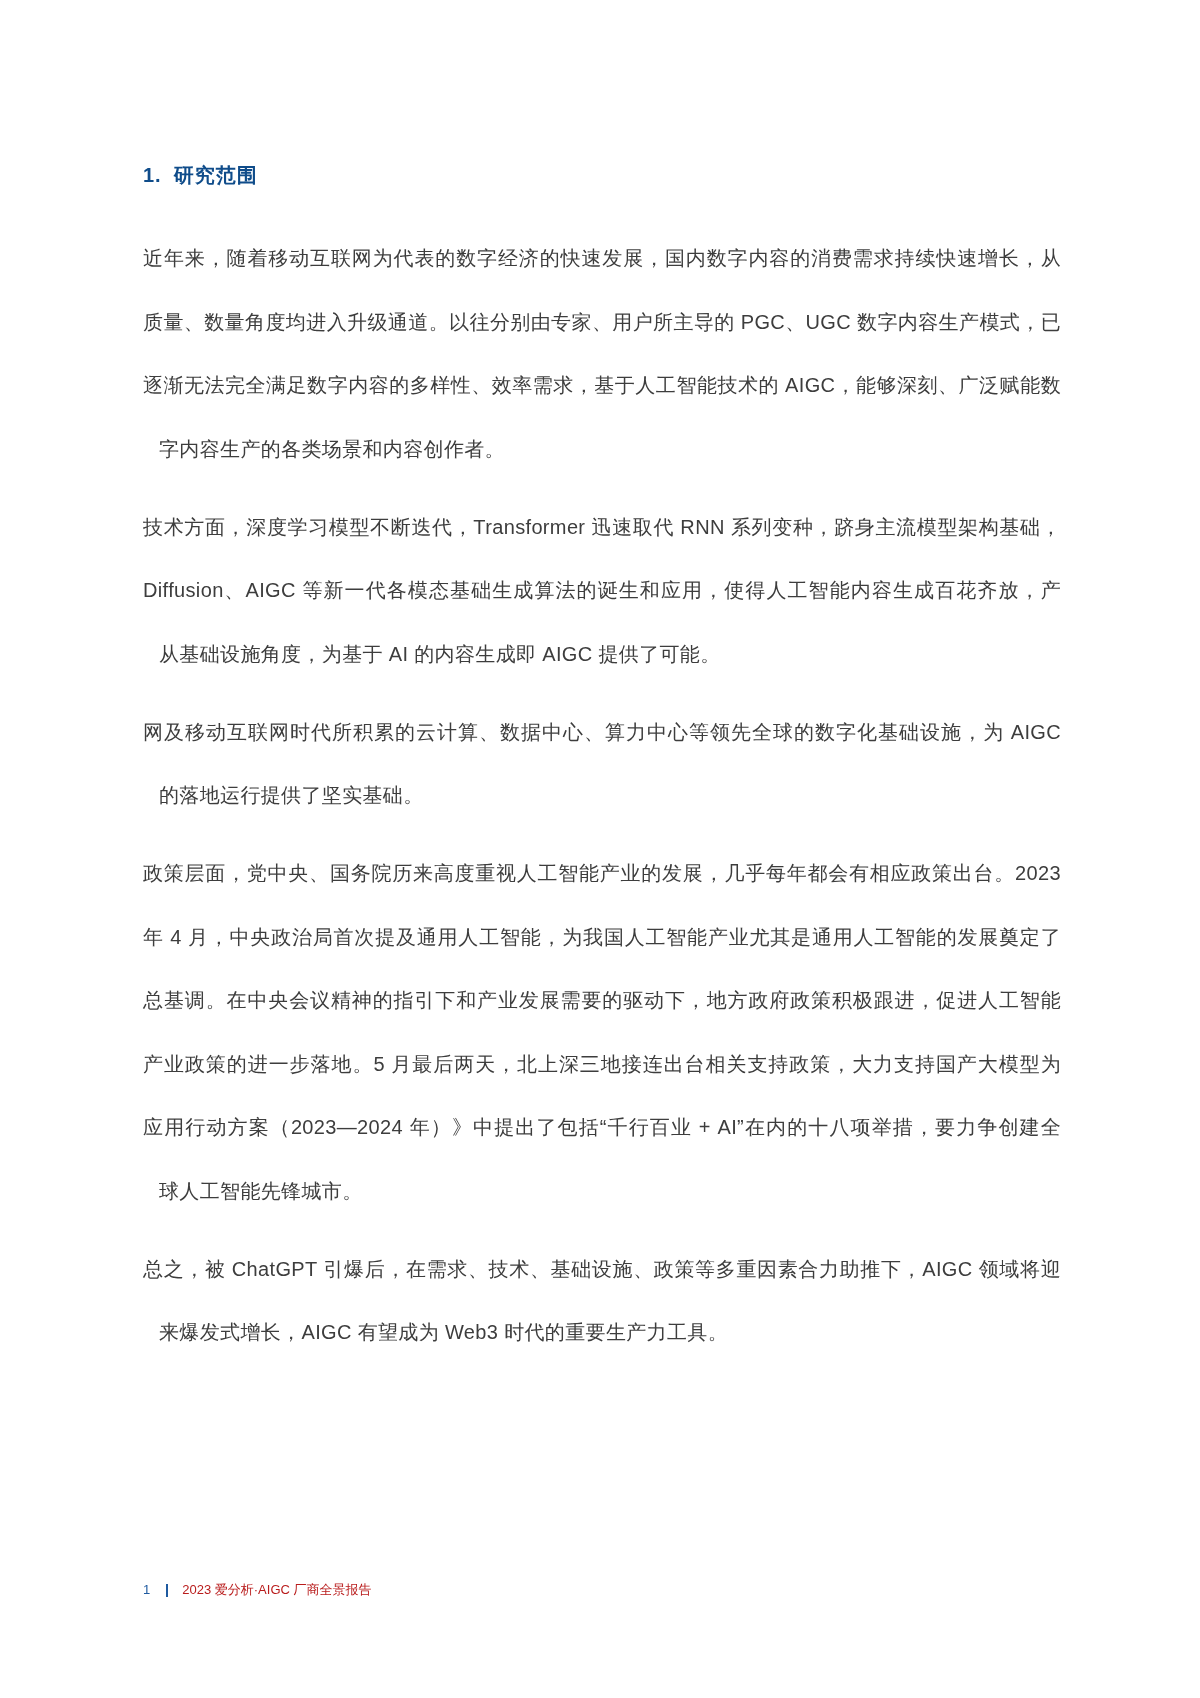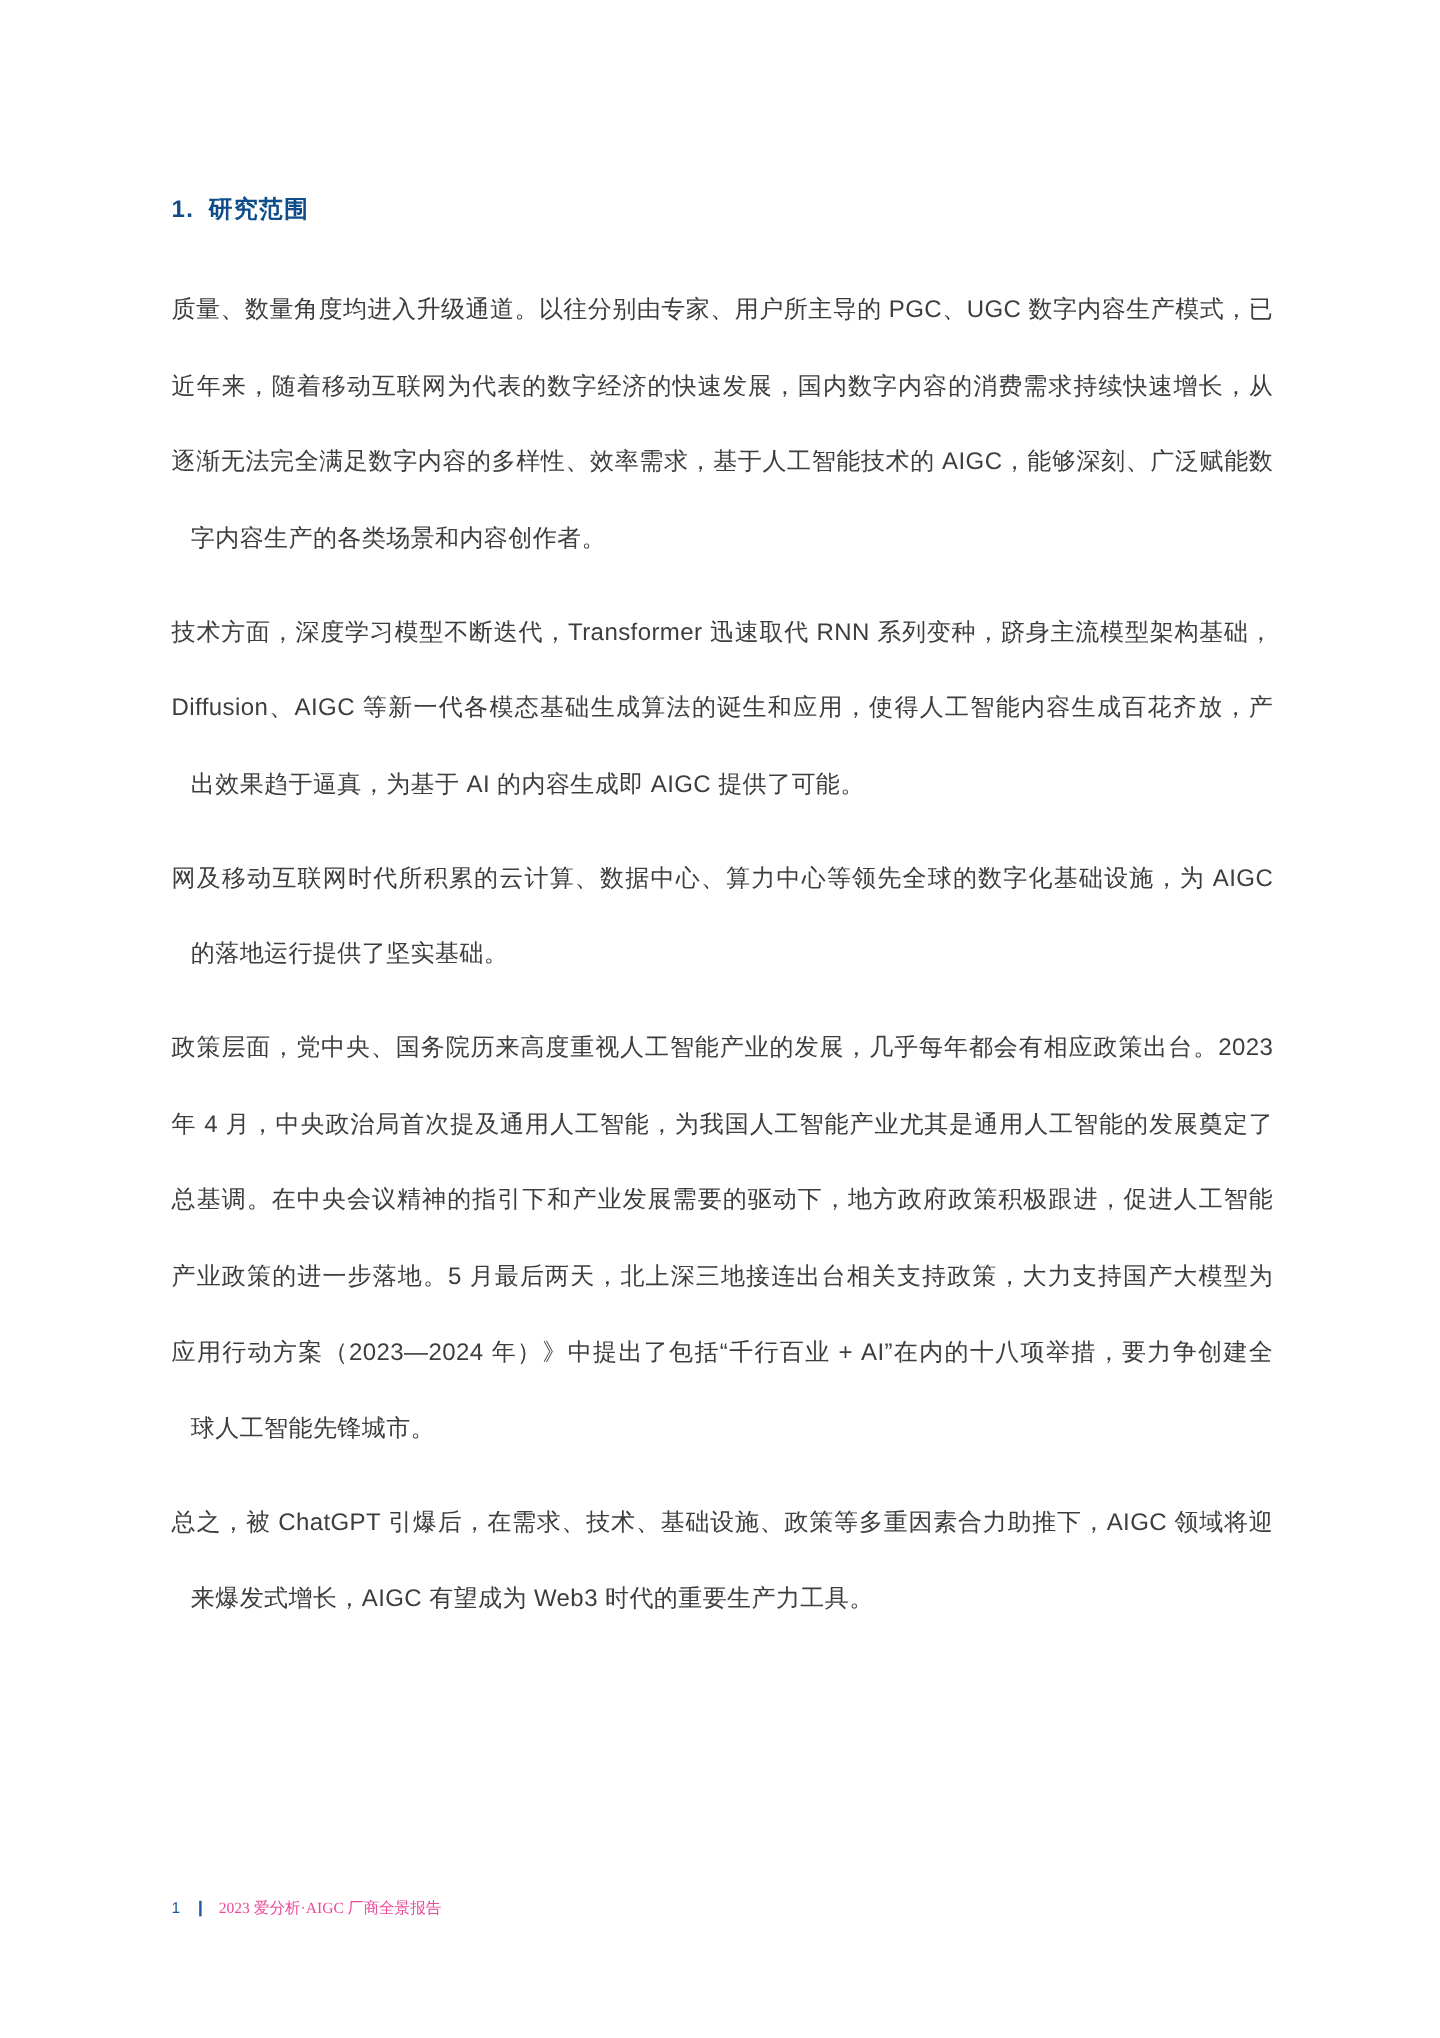--- a/index.html
+++ b/index.html
@@ -78,44 +78,43 @@
       color: #1f5aa0;
     }
     .footer .sep {
       display: inline-block;
       width: 2px;
       height: 13px;
       background: #1f5aa0;
       margin: 0 14px 0 16px;
     }
     .footer .title {
-      color: #ec4899;
-      font-family: Liberation Serif, serif;
+      color: #b91c1c;
     }
   </style>
 </head>
 <body>
 
 <div class="page">
 
   <h1 class="section-title"><span class="num">1.</span><span>研究范围</span></h1>
 
   <div class="body">
 
     <p class="para">
+      <span class="line">近年来，随着移动互联网为代表的数字经济的快速发展，国内数字内容的消费需求持续快速增长，从</span>
       <span class="line">质量、数量角度均进入升级通道。以往分别由专家、用户所主导的 PGC、UGC 数字内容生产模式，已</span>
-      <span class="line">近年来，随着移动互联网为代表的数字经济的快速发展，国内数字内容的消费需求持续快速增长，从</span>
       <span class="line">逐渐无法完全满足数字内容的多样性、效率需求，基于人工智能技术的 AIGC，能够深刻、广泛赋能数</span>
       <span class="line last">字内容生产的各类场景和内容创作者。</span>
     </p>
 
     <p class="para">
       <span class="line">技术方面，深度学习模型不断迭代，Transformer 迅速取代 RNN 系列变种，跻身主流模型架构基础，</span>
       <span class="line">Diffusion、AIGC 等新一代各模态基础生成算法的诞生和应用，使得人工智能内容生成百花齐放，产</span>
-      <span class="line last">出效果趋于逼真，为基于 AI 的内容生成即 AIGC 提供了可能。</span>
+      <span class="line last">从基础设施角度，为基于 AI 的内容生成即 AIGC 提供了可能。</span>
     </p>
 
     <p class="para">
       <span class="line">网及移动互联网时代所积累的云计算、数据中心、算力中心等领先全球的数字化基础设施，为 AIGC</span>
       <span class="line last">的落地运行提供了坚实基础。</span>
     </p>
 
     <p class="para">
       <span class="line">政策层面，党中央、国务院历来高度重视人工智能产业的发展，几乎每年都会有相应政策出台。2023</span>
       <span class="line">年 4 月，中央政治局首次提及通用人工智能，为我国人工智能产业尤其是通用人工智能的发展奠定了</span>

